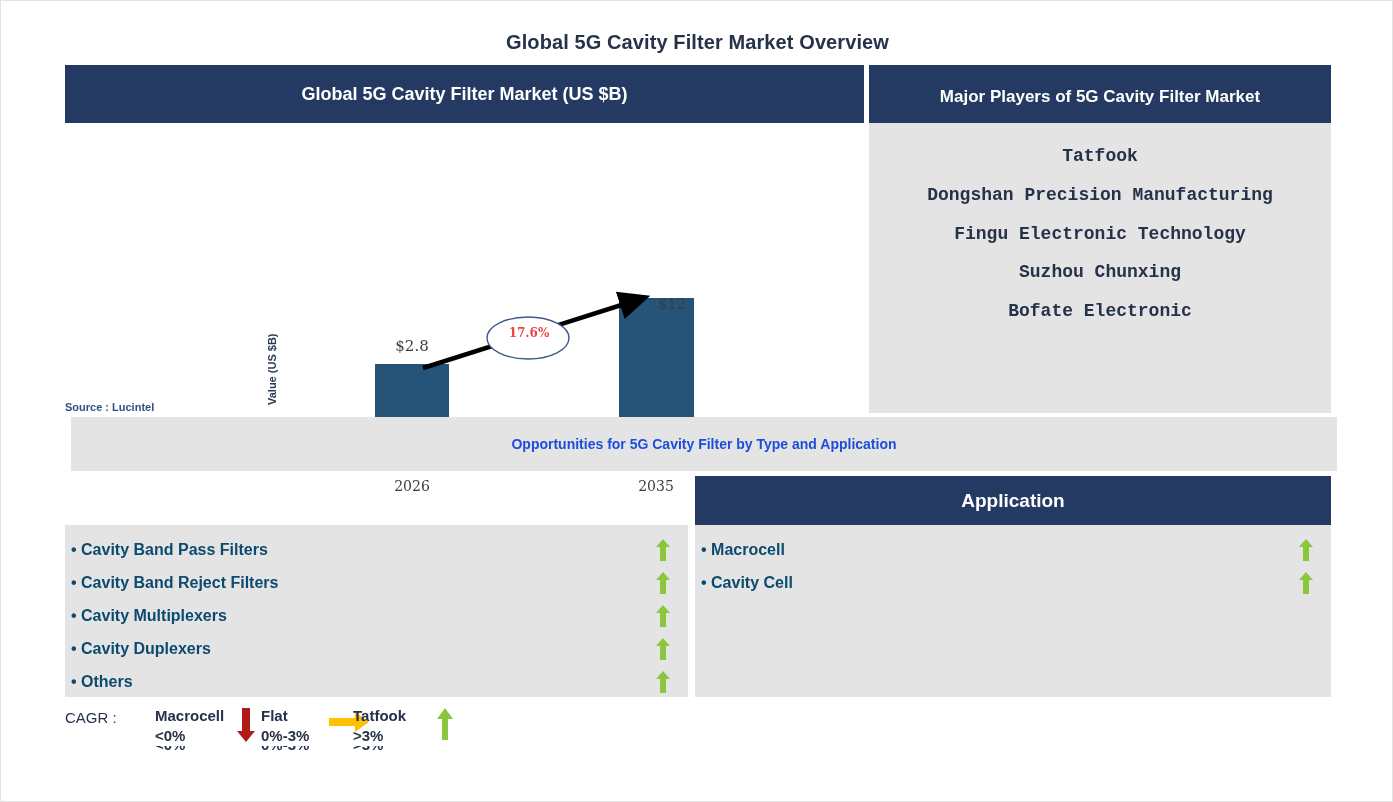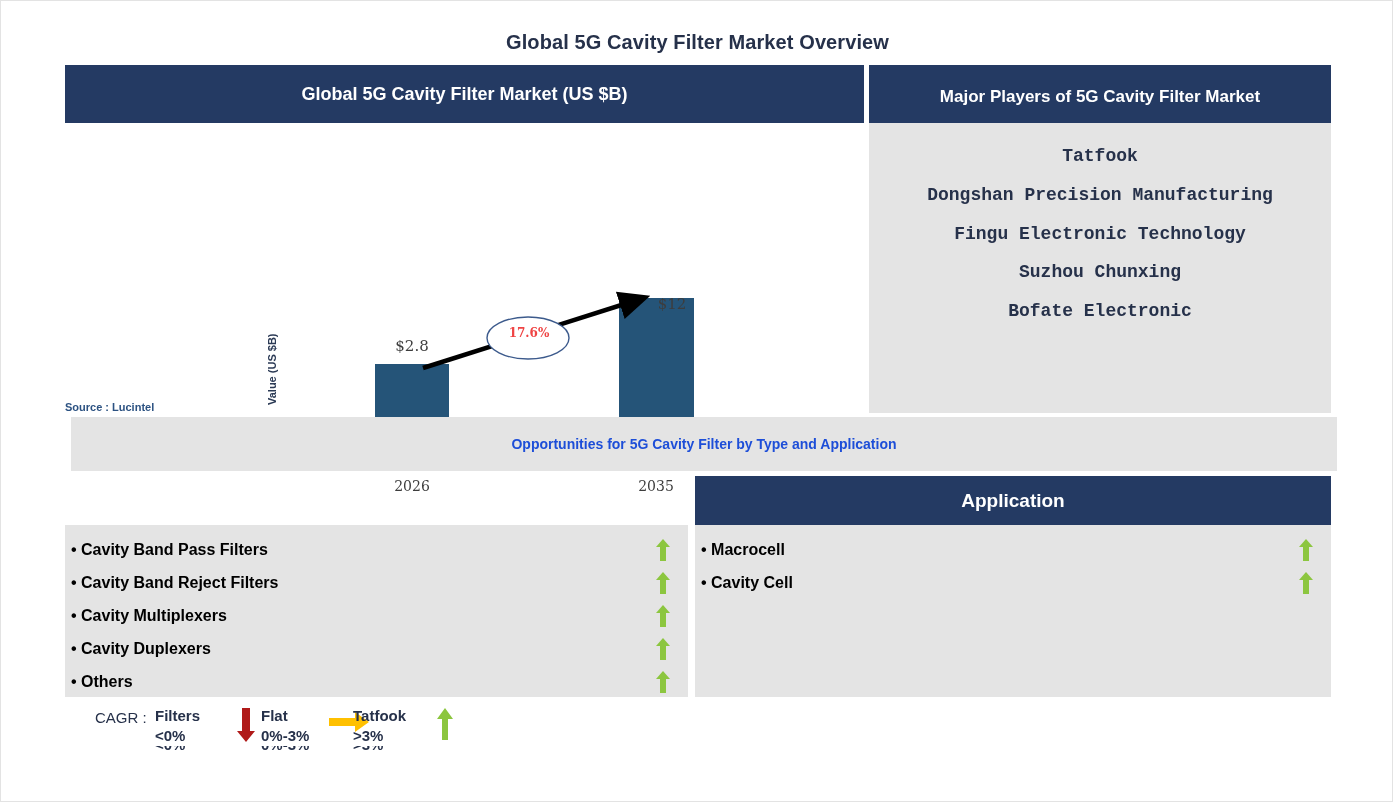--- a/index.html
+++ b/index.html
@@ -220,21 +220,21 @@
   .seg-row {
     position: relative;
     height: 33px;
     display: flex;
     align-items: center;
     padding-left: 6px;
   }
   .seg-label {
     font-size: 16px;
     font-weight: bold;
-    color: #000000;
+    color: #0c4a6e;
     white-space: nowrap;
   }
   .seg-arrow {
     position: absolute;
     right: 18px;
     top: 50%;
     transform: translateY(-50%);
     width: 14px;
     height: 22px;
   }
@@ -246,21 +246,20 @@
     top: 705px;
     width: 520px;
     height: 90px;
   }
   #legend-title {
     position: absolute;
     left: 0;
     top: 3px;
     font-size: 15px;
     color: #26314a;
-    margin-left: 30px;
   }
   .legend-item {
     position: absolute;
     top: 0;
     width: 120px;
   }
   .legend-word {
     font-size: 15px;
     font-weight: bold;
     color: #26314a;
@@ -420,21 +419,21 @@
       <svg class="seg-arrow" viewBox="0 0 14 22">
         <path d="M7 0 L14 8 L10 8 L10 22 L4 22 L4 8 L0 8 Z" fill="#8cc63f"></path>
       </svg>
     </div>
   </div>
 
   <div id="cagr-legend">
     <div id="legend-title">CAGR :</div>
 
     <div class="legend-item" id="legend-neg">
-      <div class="legend-word">Filters</div>
+      <div class="legend-word">Macrocell</div>
       <div class="legend-range">&lt;0%</div>
     </div>
     <svg class="legend-arrow" id="legend-arrow-down" viewBox="0 0 18 34">
       <path d="M9 34 L18 23 L13 23 L13 0 L5 0 L5 23 L0 23 Z" fill="#b01a19"></path>
     </svg>
 
     <div class="legend-item" id="legend-flat">
       <div class="legend-word">Flat</div>
       <div class="legend-range">0%-3%</div>
     </div>

